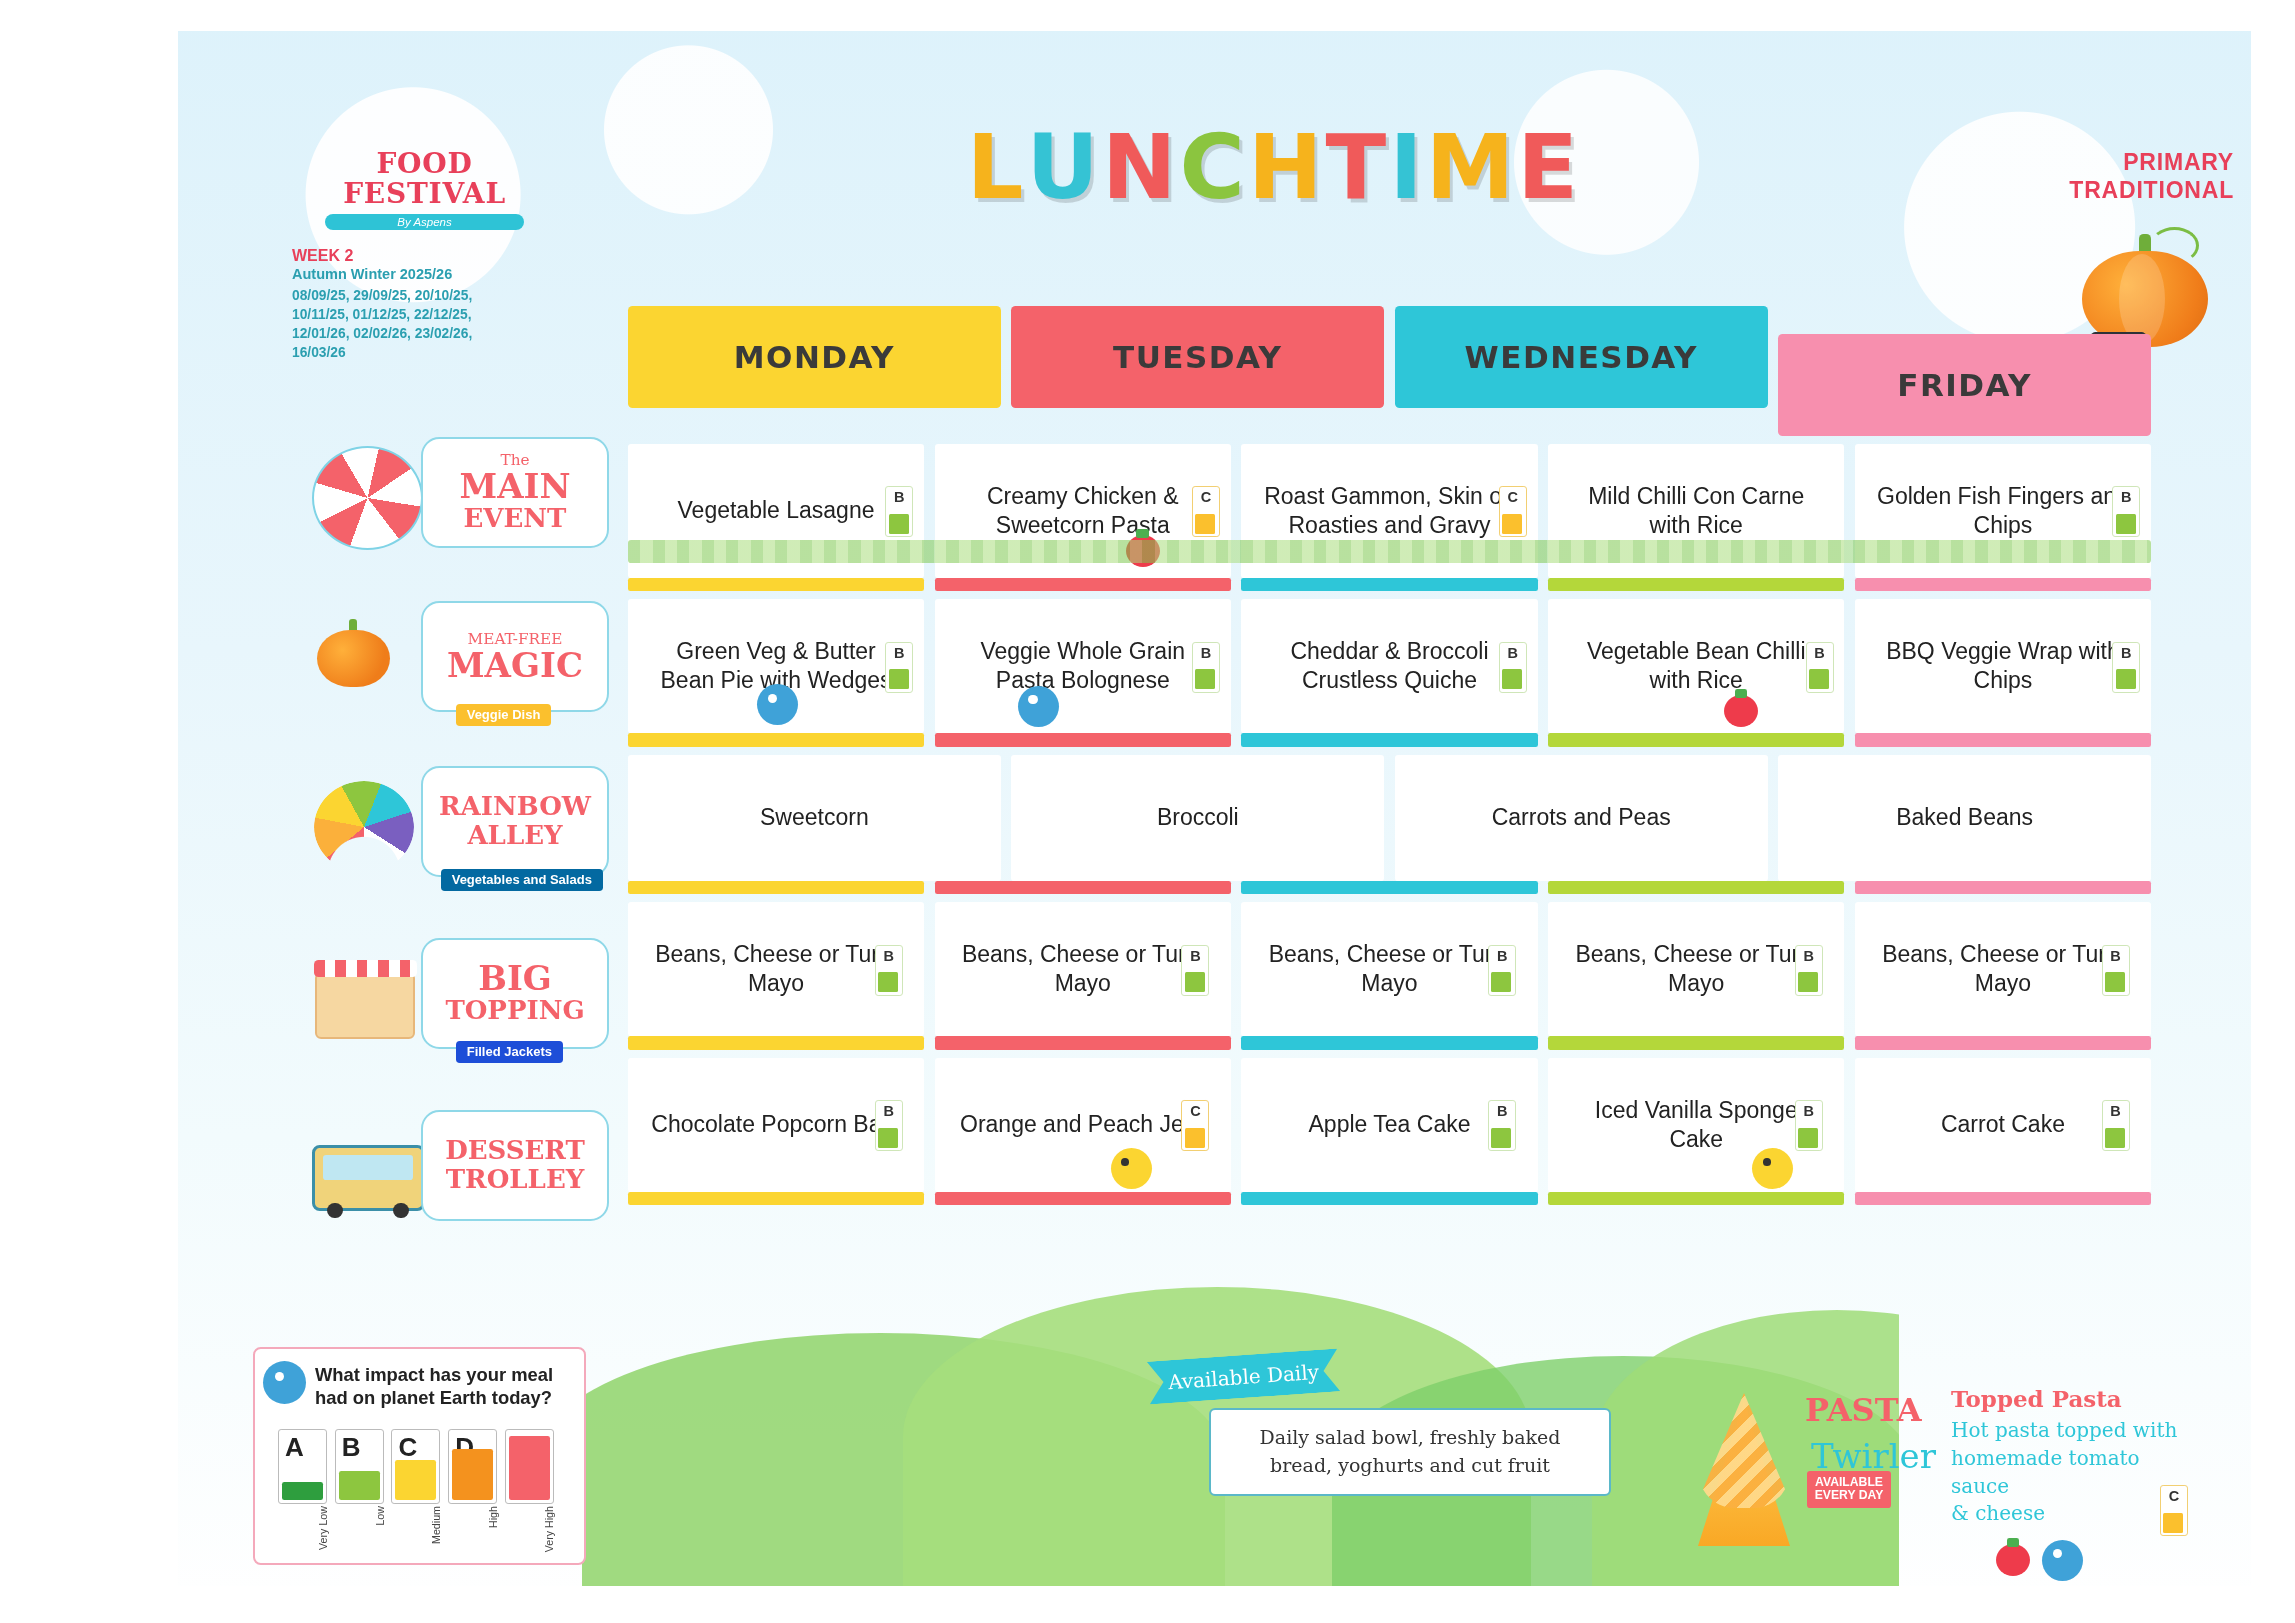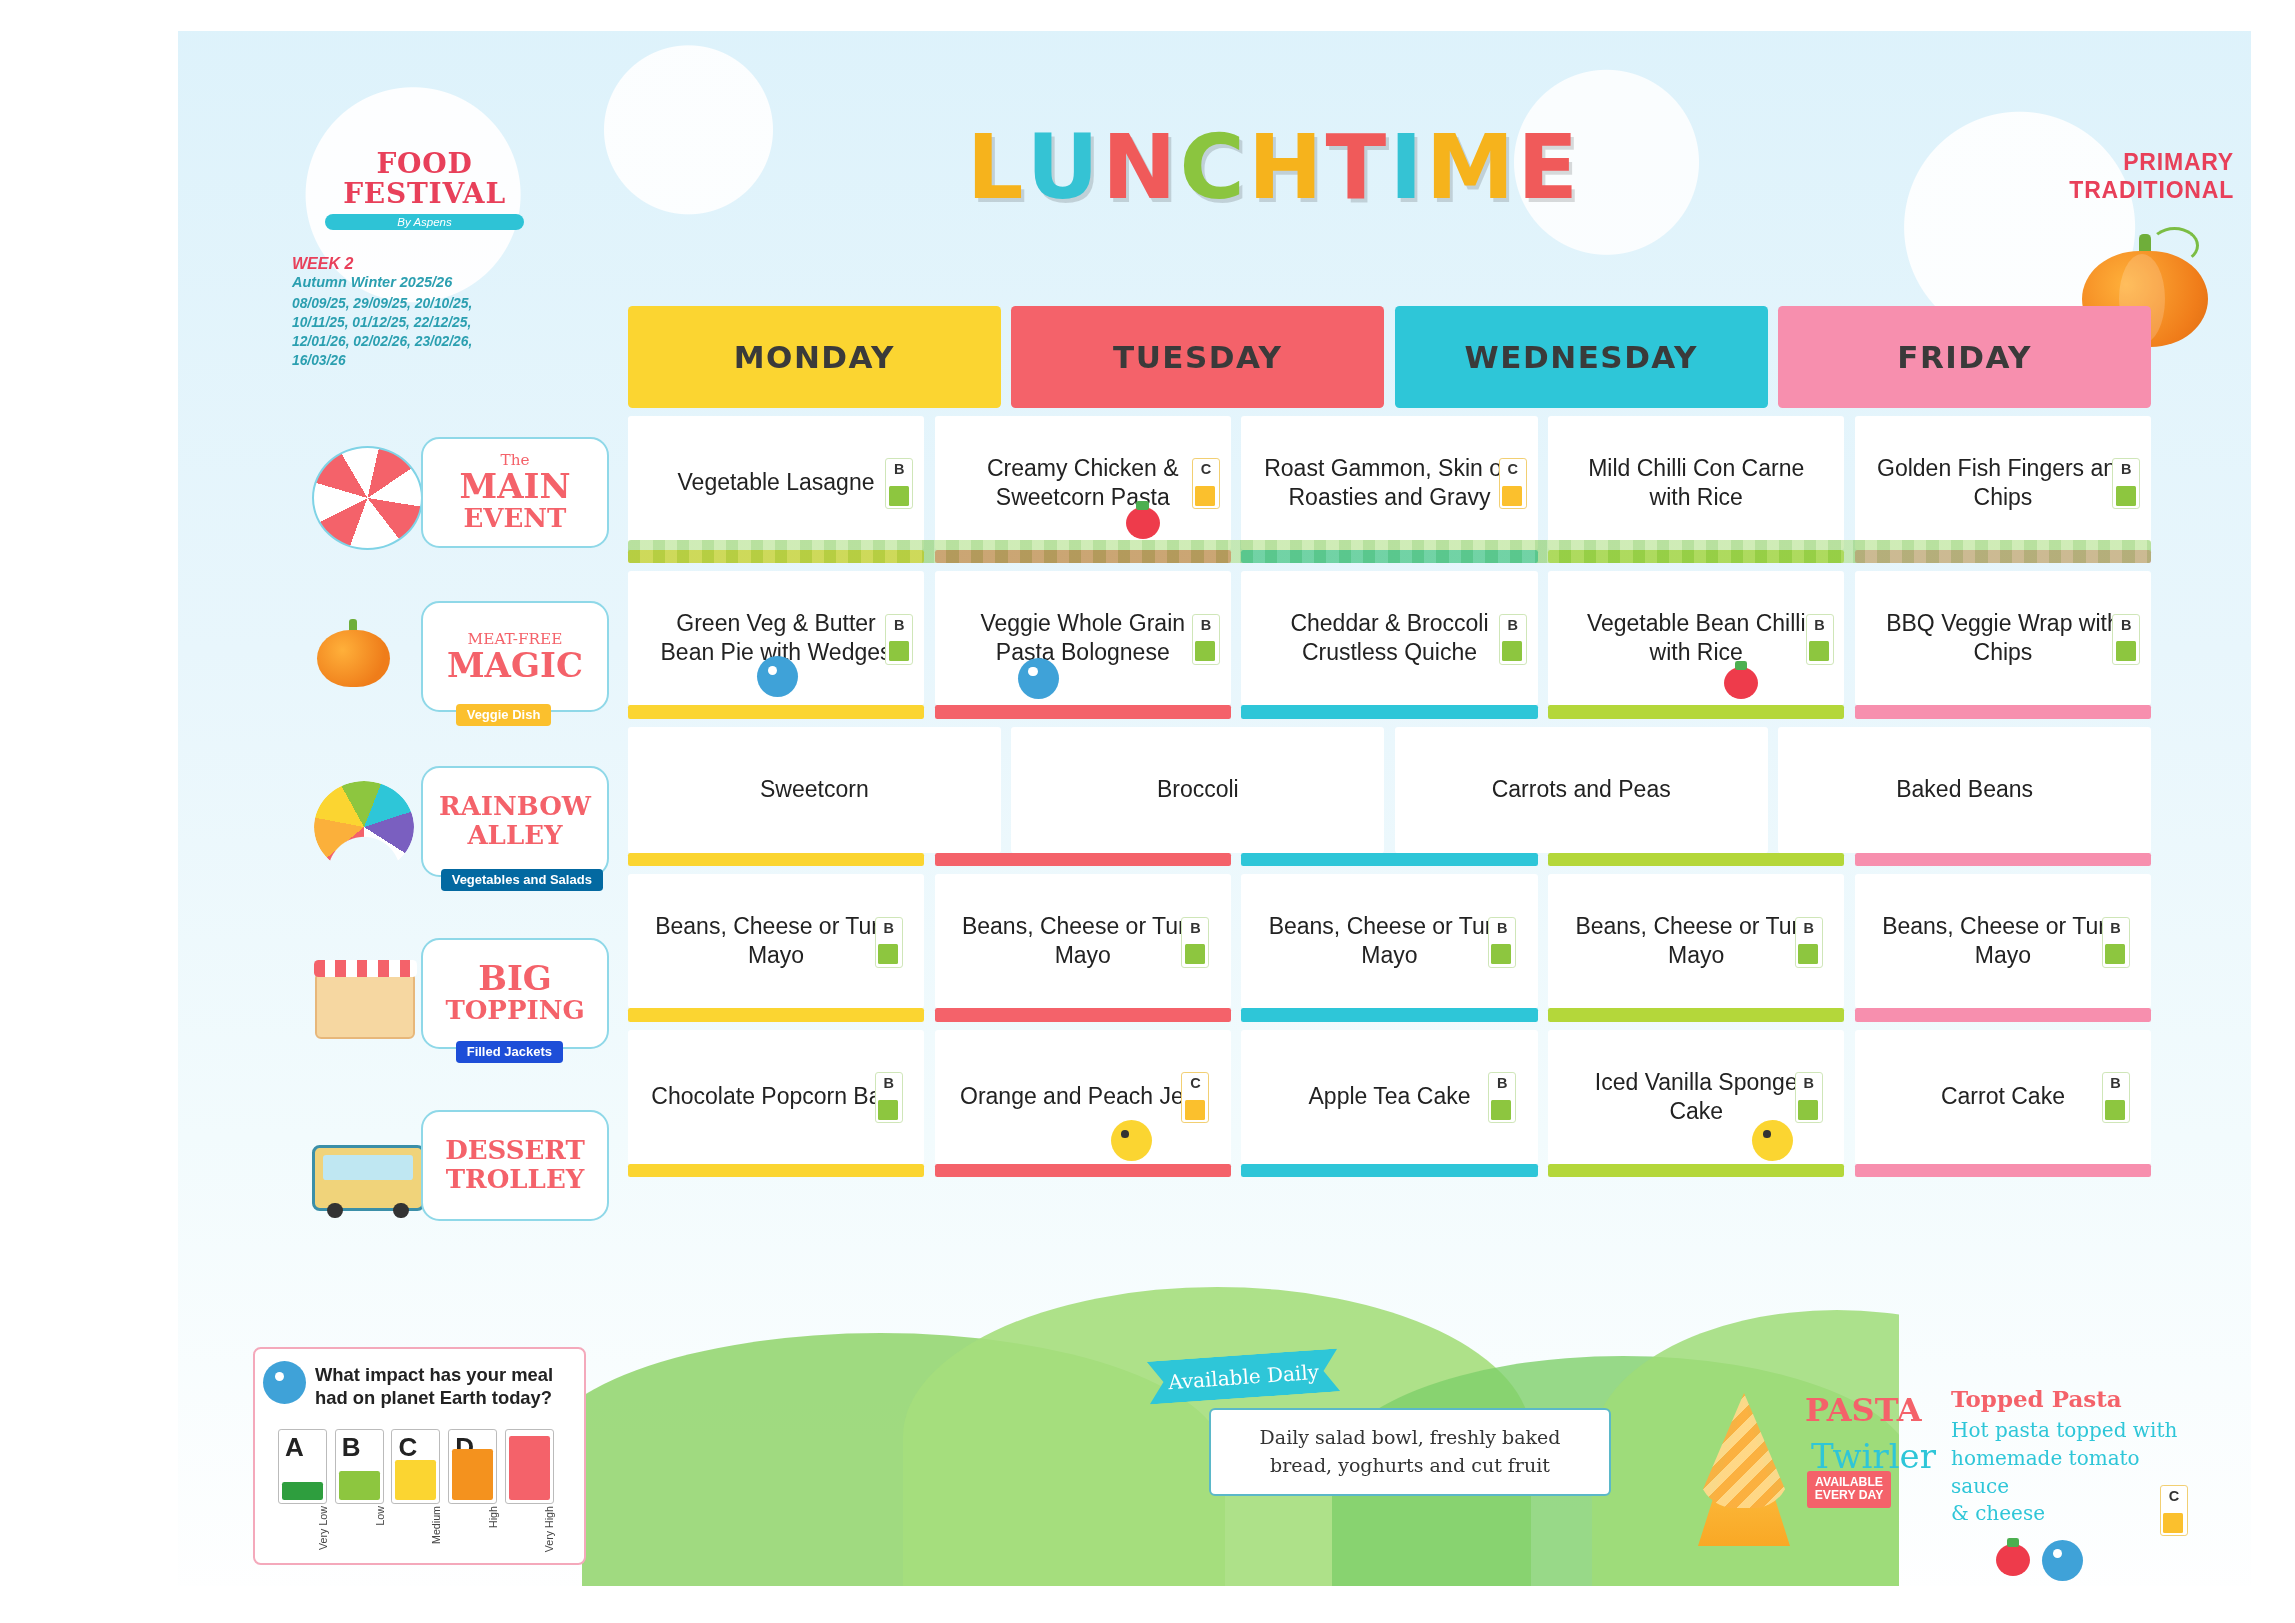--- a/index.html
+++ b/index.html
@@ -25,21 +25,21 @@
   #left-margin{left:0;top:0;width:178px;height:1623px;background:#ffffff;}
   #right-margin{right:0;top:0;width:44px;height:1623px;background:#ffffff;}
   #top-margin{left:0;top:0;width:2295px;height:31px;background:#ffffff;}
   #bottom-margin{left:0;bottom:0;width:2295px;height:37px;background:#ffffff;}
 
   
   #brand{position:absolute;left:325px;top:149px;width:199px;text-align:center;}
   #brand .b1{font-family:"DejaVu Serif",serif;font-weight:bold;color:#e8405a;font-size:28px;letter-spacing:0.8px;line-height:30px;}
   #brand .b2{margin-top:4.6px;background:#2ec3d6;color:#fff;font-size:11.5px;border-radius:15.3px;padding:2.3px 0;font-style:italic;}
 
-  #weekinfo{position:absolute;left:292px;top:255px;width:268px;color:#e8405a;font-size:14.5px;line-height:18.4px;font-weight:bold;font-style:italic;}
+  #weekinfo{position:absolute;left:292px;top:247px;width:268px;color:#e8405a;font-size:14.5px;line-height:18.4px;font-weight:bold;}
   #weekinfo .wk{font-size:16px;}
   #weekinfo .season{color:#2b9fb0;font-size:14.5px;}
   #weekinfo .dates{color:#2b9fb0;font-size:13.8px;font-weight:bold;line-height:19px;margin-top:2.3px;}
 
   #title{position:absolute;left:834px;top:115px;width:880px;text-align:center;}
   #title span{
     font-family:"DejaVu Sans",sans-serif;font-weight:bold;font-size:89px;letter-spacing:3.1px;
     display:inline-block;
     text-shadow:3.1px 3.8px 0 rgba(0,0,0,.14);
   }
@@ -56,21 +56,21 @@
        background:rgba(255,255,255,.18);}
   .pmp-stem{position:absolute;left:66px;top:12.2px;width:12.2px;height:26px;background:#6fae3a;border-radius:4.6px;}
   .pmp-vine{position:absolute;left:77px;top:4.6px;width:43px;height:31px;border:3.8px solid #7bbd44;border-radius:50%;border-left-color:transparent;border-bottom-color:transparent;}
   .cauldron{position:absolute;left:23px;top:115px;width:44px;height:27.6px;background:#3a3f45;border-radius:0 0 20px 20px;}
   .cauldron:before{content:"";position:absolute;left:-5.4px;top:-4.6px;width:55px;height:9.2px;background:#2d3238;border-radius:4.6px;}
 
   
   #grid{position:absolute;left:628px;top:306px;width:1523px;}
   .dayrow{display:flex;}
   .daycell{flex:1;margin-right:10.7px;height:102px;border-radius:4.6px;display:flex;align-items:center;justify-content:center;}
-  .daycell:last-child{margin-right:0;}
+  .daycell:last-child{margin-right:0;margin-top:28px;}
   .daycell span{font-family:"DejaVu Sans",sans-serif;font-size:31px;font-weight:bold;color:#3a3a3a;letter-spacing:1.5px;}
   .c-mon{background:#fbd531}.c-tue{background:#f4626a}.c-wed{background:#2ec6d8}.c-thu{background:#b4d73a}.c-fri{background:#f78fae}
 
   .mealrow{display:flex;margin-top:7.7px;position:relative;}
   .cell{flex:1;margin-right:10.7px;background:#ffffff;border-radius:3.1px;display:flex;align-items:center;justify-content:center;position:relative;}
   .cell:last-child{margin-right:0;}
   .cell .txt{font-family:"Liberation Sans",sans-serif;font-size:23px;color:#222;text-align:center;line-height:29px;padding:0 20px;}
   .r-main .cell{height:134px;}
   .r-veg .cell{height:134px;}
   .r-rain .cell{height:126px;}

